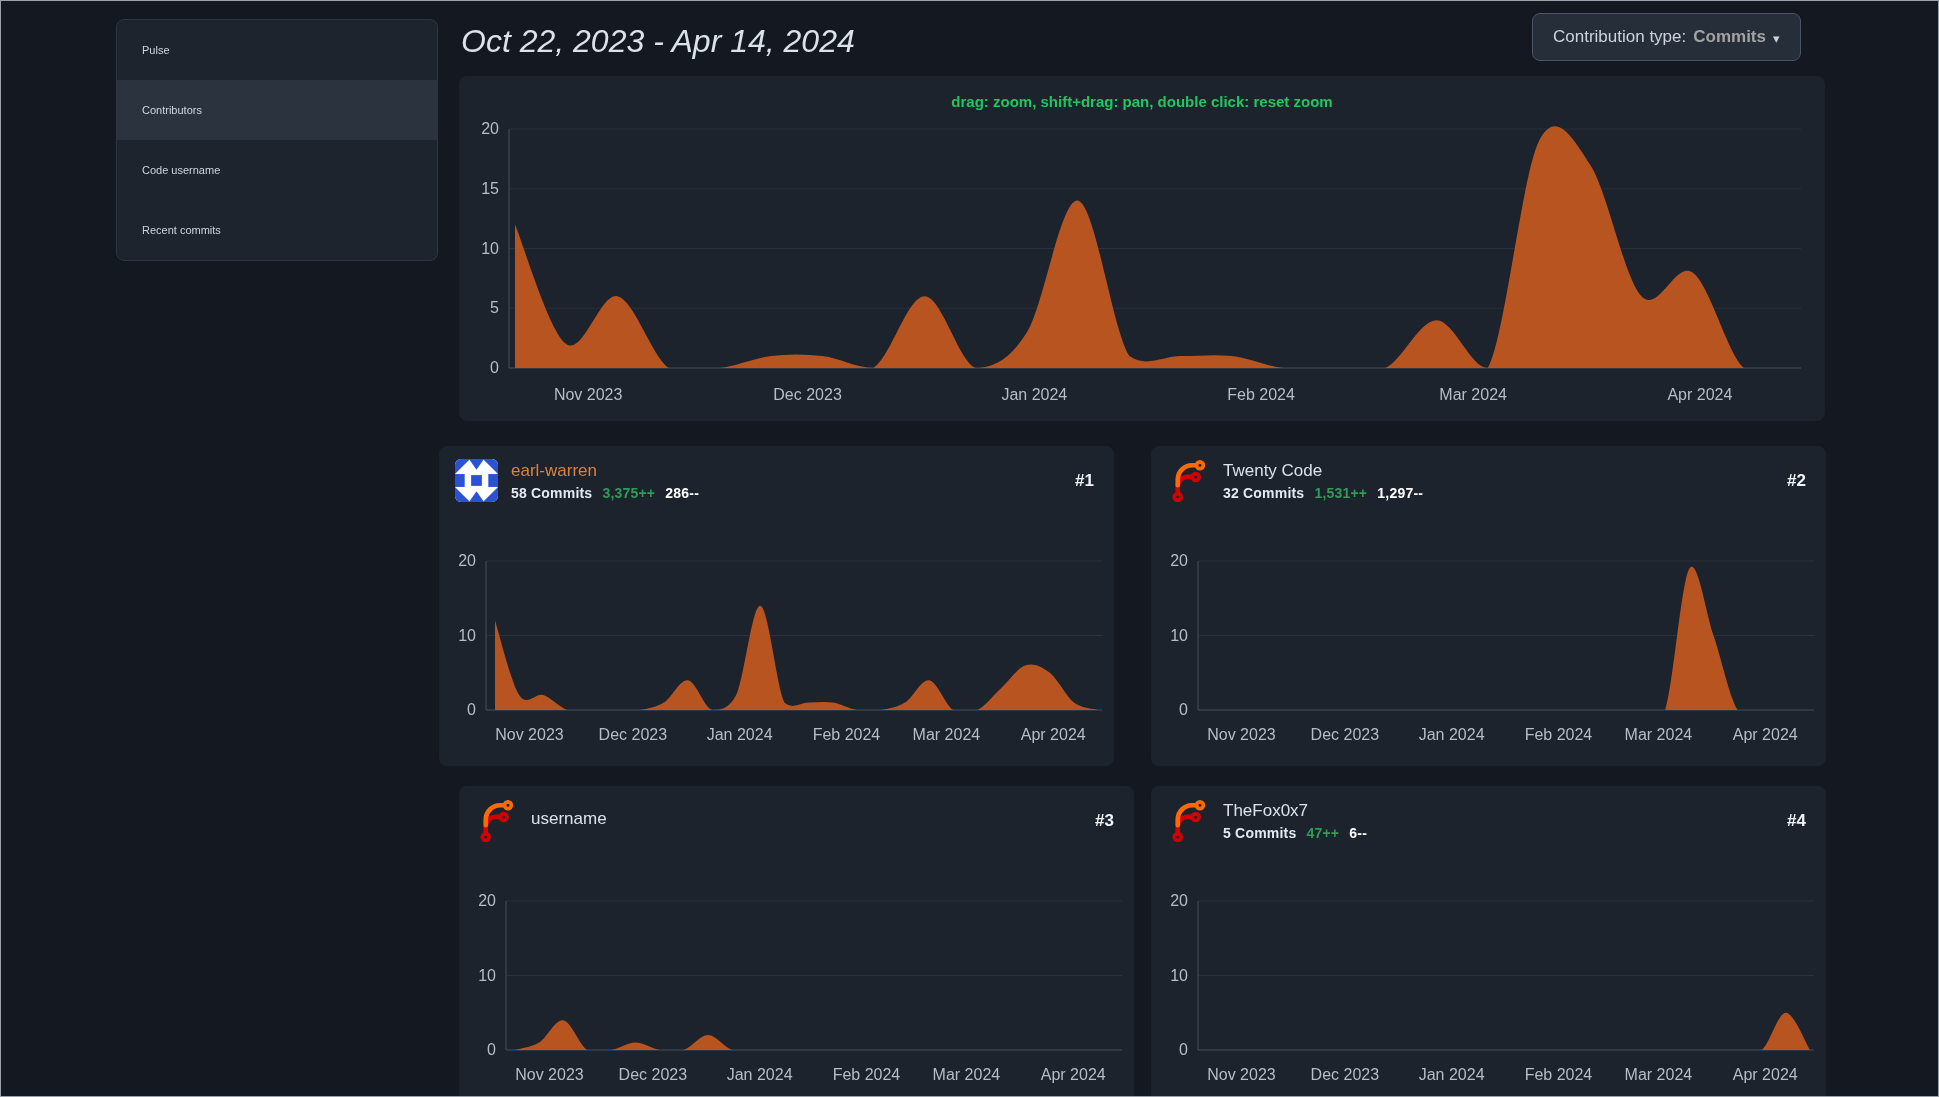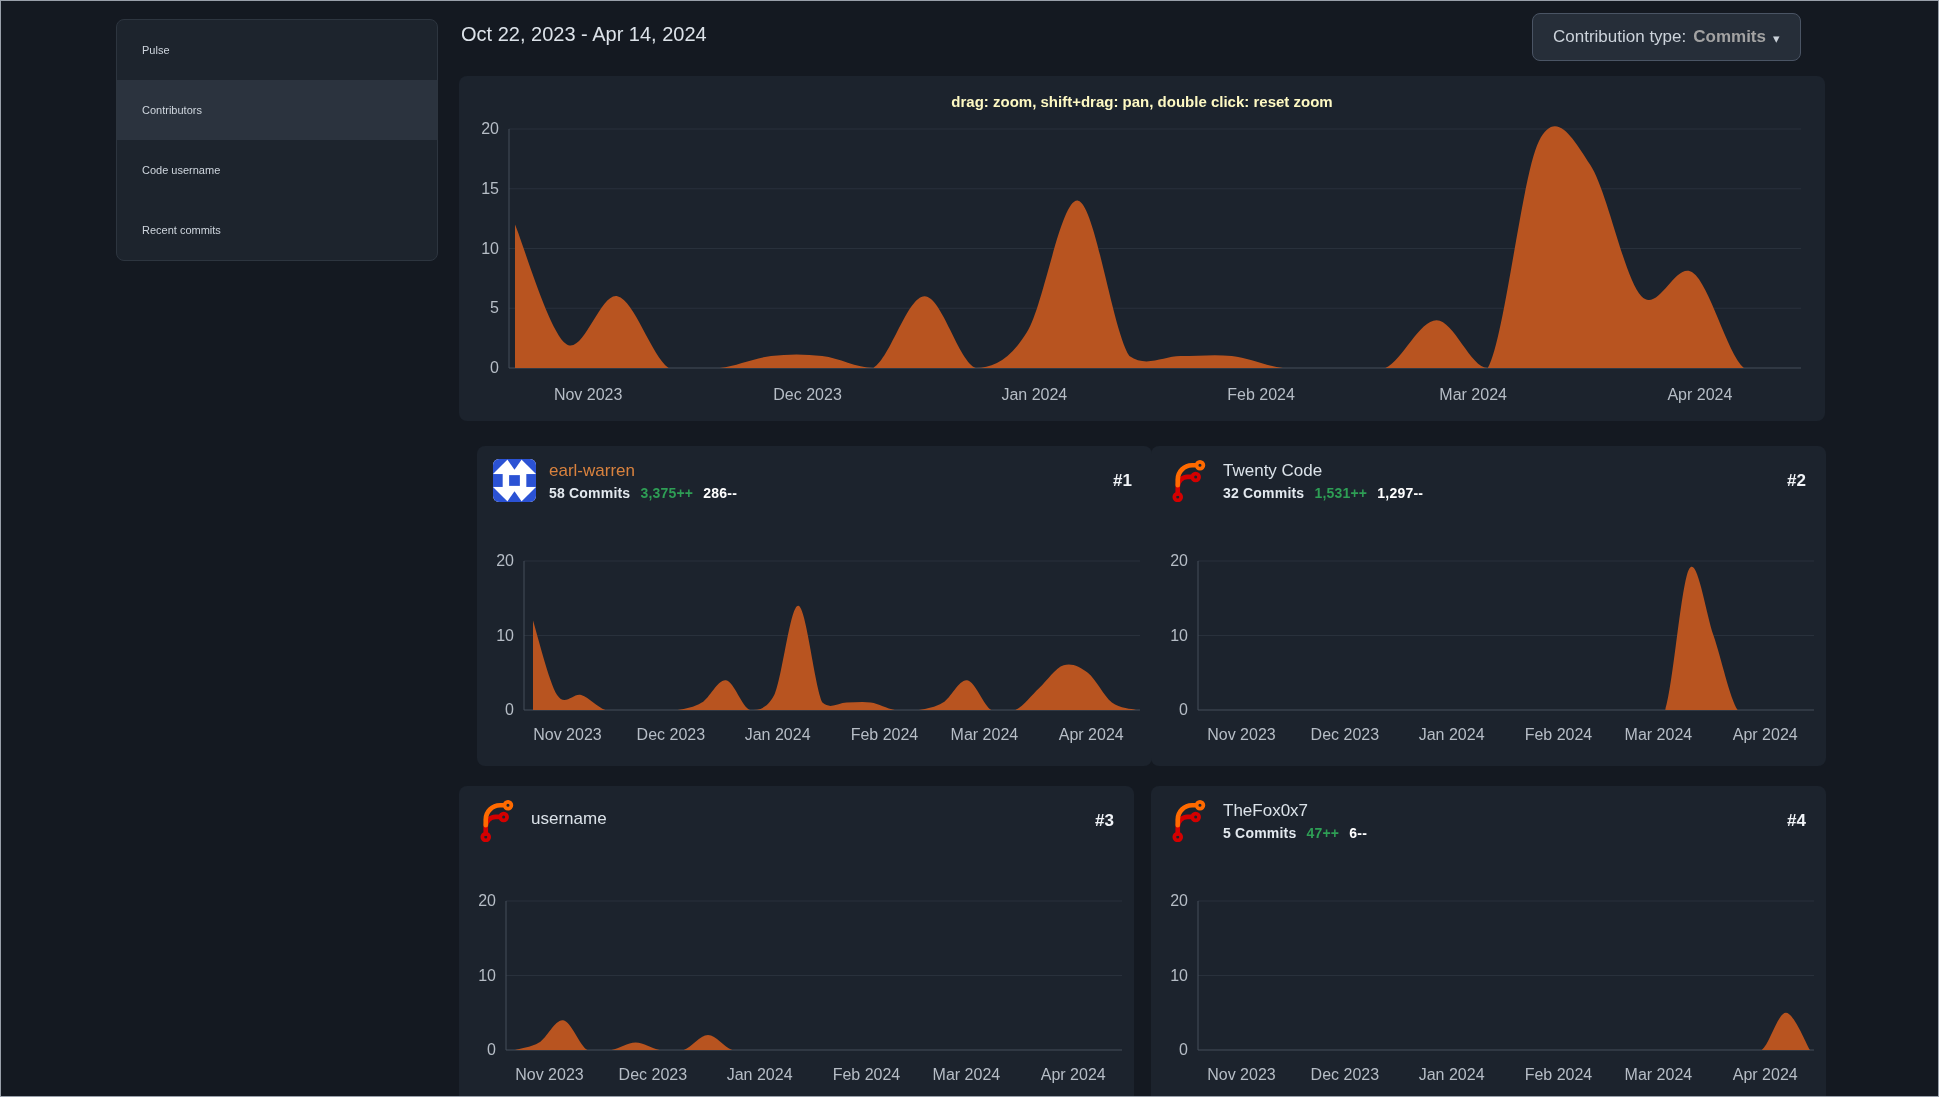--- a/index.html
+++ b/index.html
@@ -16,46 +16,46 @@
     overflow:hidden;
   }
   .side-item{
     height:60px; line-height:60px; padding-left:25px;
     font-size:11px; color:#ced5dd; cursor:pointer;
   }
   .side-item.active{ background:#2b333e; }
   
   .date-title{
     position:absolute; left:460px; top:22px;
-    font-size:20px; font-weight:400; color:#dce2e9;
+    font-size:32px; font-weight:400; color:#dce2e9;font-style:italic;
   }
   .dropdown{
     position:absolute; left:1521px; top:12px; height:48px;
     display:flex; align-items:center; gap:7px; padding:0 20px;
     background:#262e39; border:1px solid #4a5464; border-radius:8px;
     color:#ccd3db; font-size:17px; font-family:"Liberation Sans",sans-serif;
     cursor:pointer;
     margin-left:10px;
   }
   .dropdown b{ color:#a3a3a3; }
   .caret{ font-size:13px; color:#ccd3db; margin-top:2px; }
   
   .panel{
     position:absolute; background:#1c232d; border-radius:8px;
   }
   .main-panel{ left:458px; top:75px; width:1366px; height:345px; }
   .hint{
     position:absolute; top:17px; left:0; width:100%;
-    text-align:center; font-size:15px; font-weight:bold; color:#fef9c3;
+    text-align:center; font-size:15px; font-weight:bold; color:#22c55e;
   }
   .panel svg{ position:absolute; left:0; }
   .main-panel svg{ top:0; }
   
   .card{ width:675px; height:320px; }
-  .card-1{ left:476px;  top:445px; }
+  .card-1{ left:438px;  top:445px; }
   .card-2{ left:1150px; top:445px; }
   .card-3{ left:458px;  top:785px; }
   .card-4{ left:1150px; top:785px; }
   .card svg{ top:70px; }
   .card-head{
     position:absolute; left:16px; right:20px; top:13px;
     display:flex; align-items:center; gap:13px;
   }
   .avatar{ width:43px; height:43px; border-radius:6px; overflow:hidden; flex:none; display:block; }
   .avatar svg{ position:static; display:block; }

